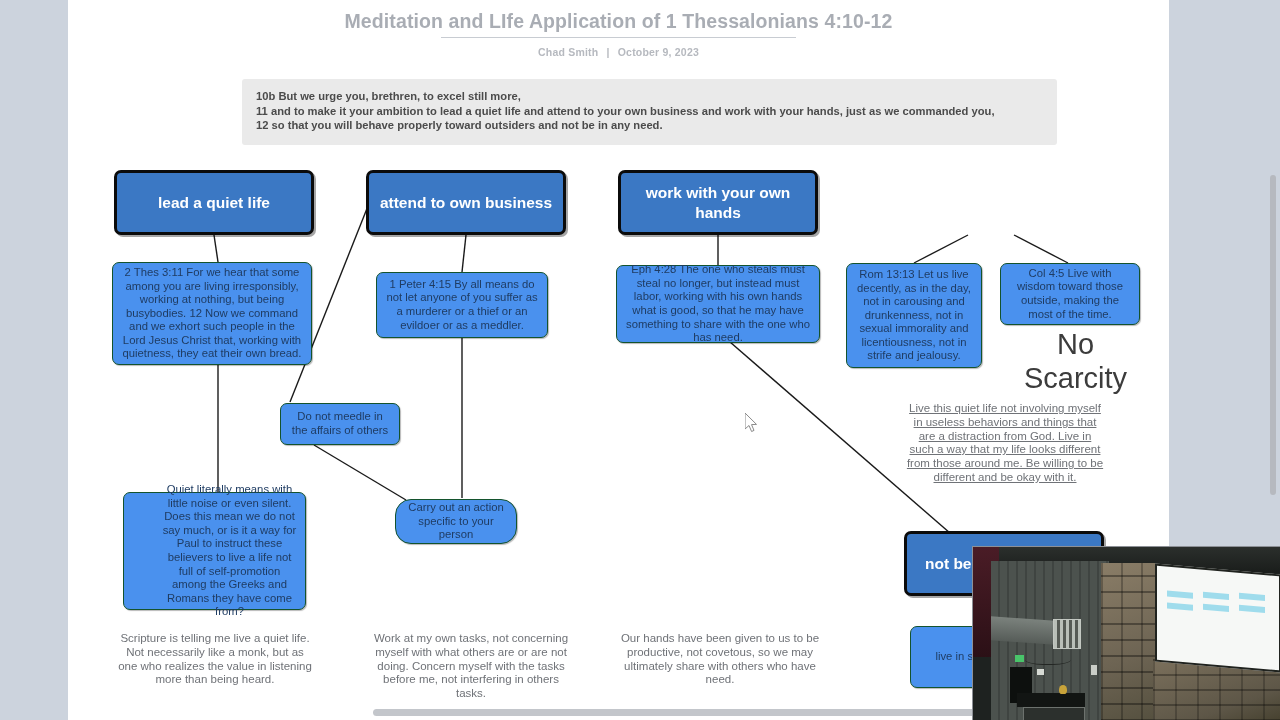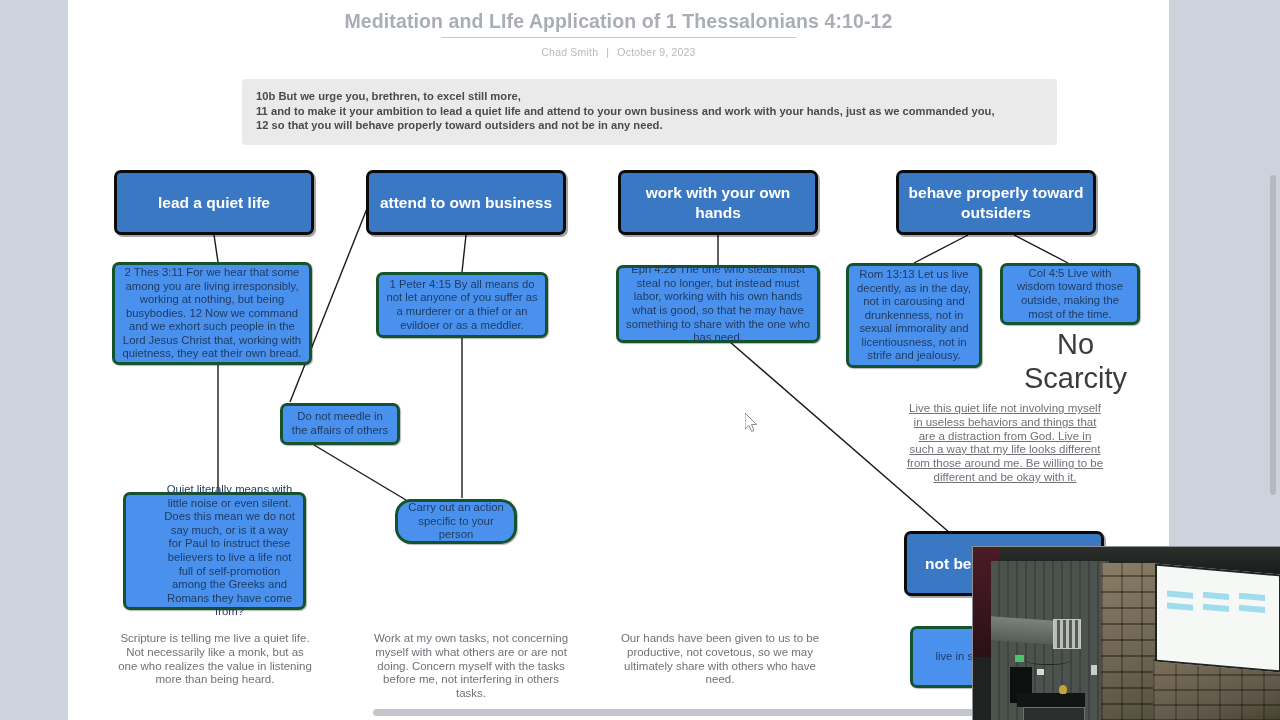--- a/index.html
+++ b/index.html
@@ -42,20 +42,21 @@
     width: 355px;
     height: 1px;
     background: #c8ccd2;
     margin: 3px auto 0 auto;
   }
   #byline {
     margin-top: 8px;
     font-size: 10.5px;
     color: #b6b9bf;
     letter-spacing: 0.2px;
+    font-weight: bold;
   }
   #byline .sep { margin: 0 5px; }
   
   #scripture-panel {
     position: absolute;
     left: 174px; top: 79px;
     width: 815px; height: 66px;
     background: #eaeaea;
     border-radius: 3px;
     padding: 11px 14px 0 14px;
@@ -91,21 +92,21 @@
     background: #3b78c4;
     border: 3px solid #0b0b0b;
     color: #ffffff;
     font-weight: bold;
     font-size: 15.5px;
     line-height: 20px;
     box-shadow: 2px 2px 0 rgba(0,0,0,0.35);
   }
   .node.leaf {
     background: #4a91ee;
-    border: 3px solid #14532d;
+    border: 1px solid #14532d;
     color: #1f3c63;
     font-size: 11.3px;
     line-height: 13.6px;
     padding: 5px 7px;
     box-shadow: 1px 1px 1px rgba(0,0,0,0.28);
   }
   .summary {
     position: absolute;
     font-size: 11.5px;
     line-height: 13.8px;
@@ -338,23 +339,20 @@
       <div class="node header" style="left:550px; top:170px; width:200px; height:65px;">
         <span>work with your own hands</span>
       </div>
       <div class="node leaf" style="left:548px; top:265px; width:204px; height:78px;">
         <span>Eph 4:28 The one who steals must steal no longer, but instead must labor, working with his own hands what is good, so that he may have something to share with the one who has need.</span>
       </div>
       <div class="summary" style="left:552px; top:632px; width:200px;">
         <span>Our hands have been given to us to be productive, not covetous, so we may ultimately share with others who have need.</span>
       </div>
 
-      <div class="node header" style="left:828px; top:170px; width:200px; height:65px;">
-        <span>behave properly toward outsiders</span>
-      </div>
       <div class="node leaf" style="left:778px; top:263px; width:136px; height:105px;">
         <span>Rom 13:13 Let us live decently, as in the day, not in carousing and drunkenness, not in sexual immorality and licentiousness, not in strife and jealousy.</span>
       </div>
       <div class="node leaf" style="left:932px; top:263px; width:140px; height:62px;">
         <span>Col 4:5 Live with wisdom toward those outside, making the most of the time.</span>
       </div>
       <div class="bigtext" style="left:940px; top:327px; width:135px;">
         <span>No Scarcity</span>
       </div>
       <div class="summary" style="left:838px; top:402px; width:198px;text-decoration:underline;">

